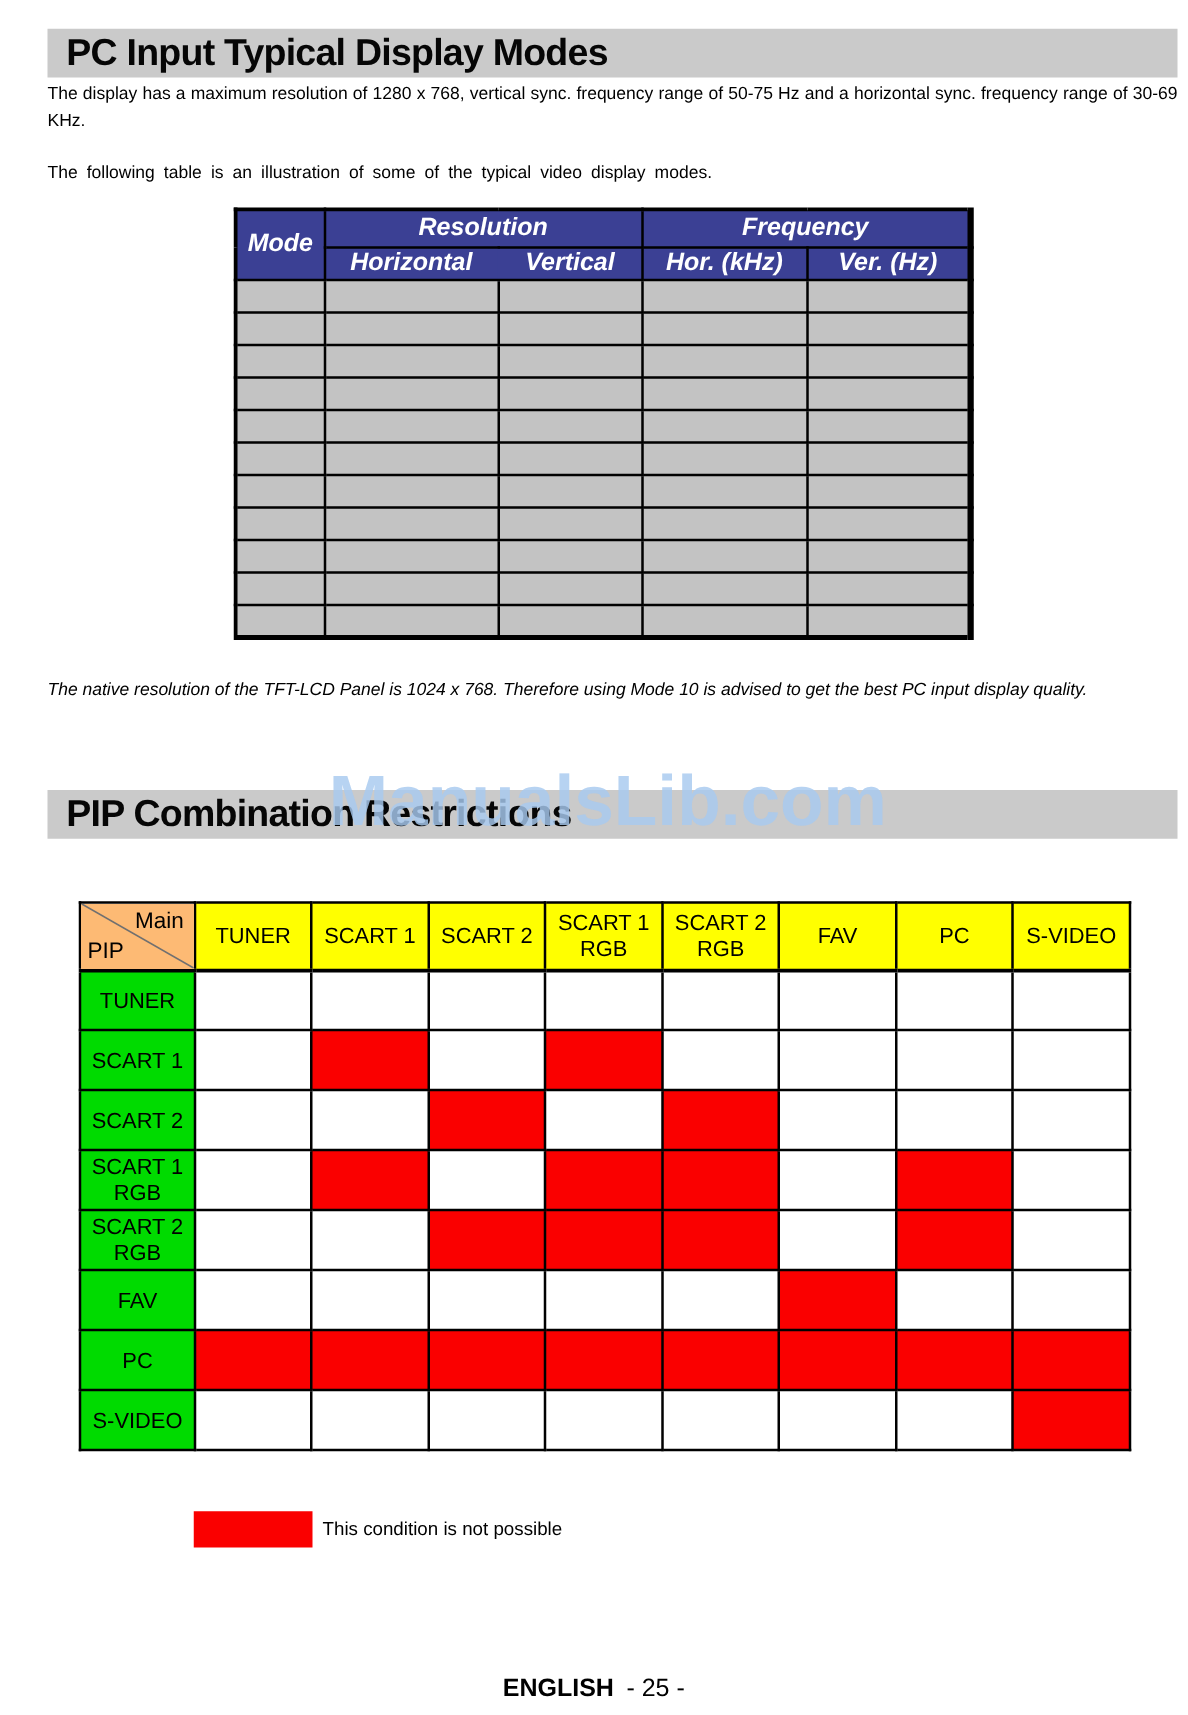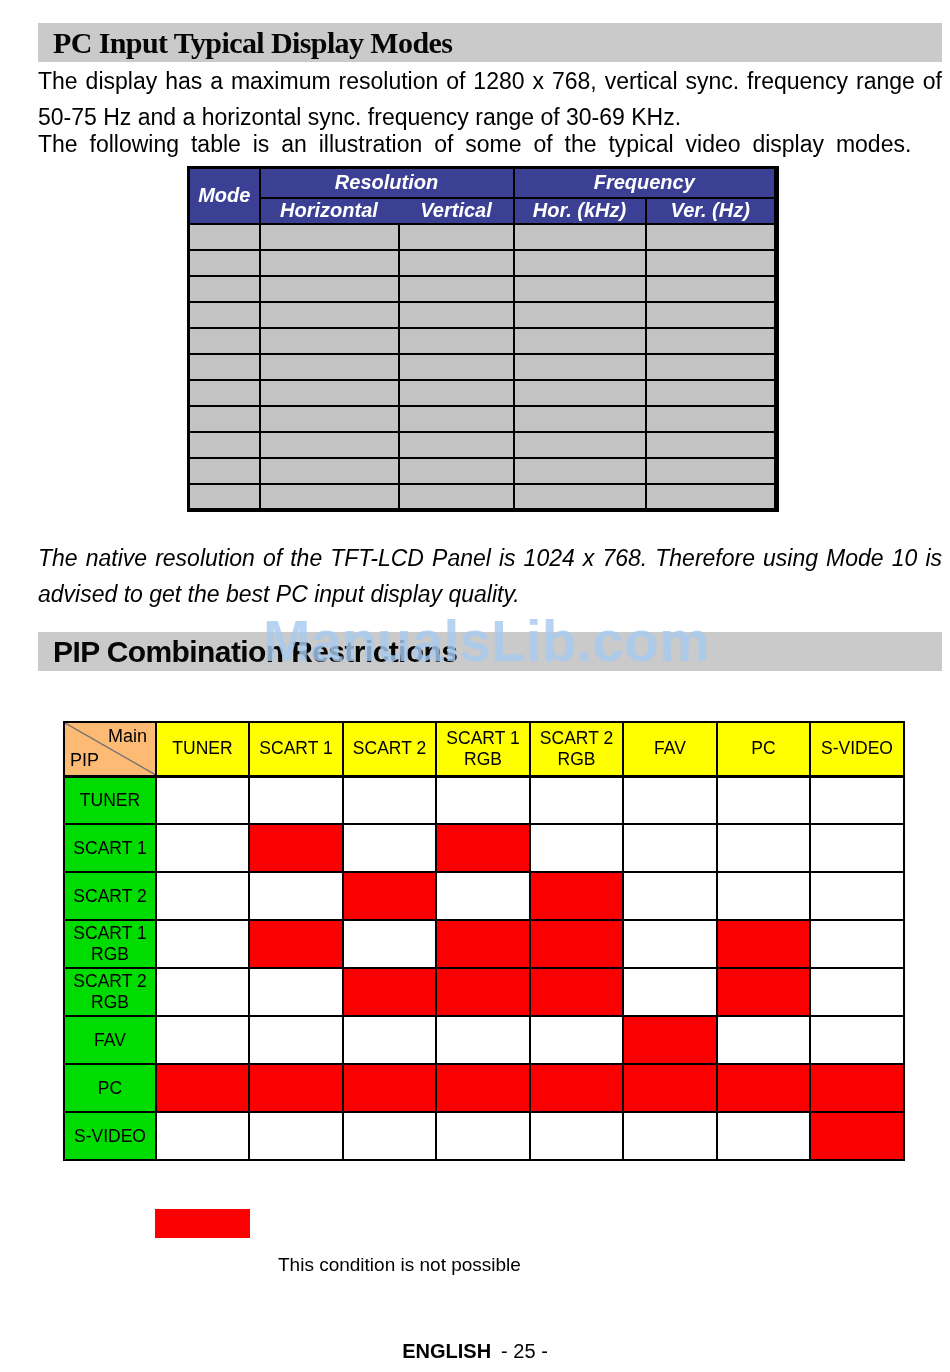--- a/index.html
+++ b/index.html
@@ -14,24 +14,24 @@
   *{margin:0;padding:0;box-sizing:border-box;}
   html,body{background:#ffffff;}
   body{font-family:"Liberation Sans", sans-serif;color:#000;}
   .page{position:relative;width:950px;height:1372px;background:#fff;overflow:hidden;margin:0 auto;}
 
   .title-bar{position:absolute;left:38px;width:904px;height:39px;background:var(--bargray);z-index:2;}
   .title-bar .title-text{
     display:block;margin-left:15px;line-height:39px;font-size:30px;font-weight:bold;
     letter-spacing:-0.6px;color:#060606;white-space:nowrap;
   }
-  #bar1{top:23px;font-family:Liberation Serif, serif;}
+  #bar1{top:23px;}
   #bar2{top:632px;}
 
-  .para{position:absolute;left:38px;width:904px;font-size:23px;line-height:1.55;text-align:justify;}
+  .para{position:absolute;left:38px;width:904px;font-size:14px;line-height:1.55;text-align:justify;}
   #para1{top:64px;}
   #para2{top:127px;text-align:left;word-spacing:0.24em;}
   #para3{top:541px;font-style:italic;}
 
   
   table{border-collapse:collapse;}
   #dm-table{
     position:absolute;left:187px;top:166px;
     border:3px solid #000;border-right-width:5px;border-bottom-width:4px;
     table-layout:fixed;z-index:2;
@@ -66,21 +66,21 @@
   .corner .pip-lbl{position:absolute;bottom:3px;left:5px;font-size:18px;text-align:right;}
 
   
   .watermark{
     position:absolute;left:263px;top:593px;z-index:40;
     font-size:57px;font-weight:bold;color:var(--wm);white-space:nowrap;margin-top:15px;
   }
 
   
   .legend-swatch{position:absolute;left:155px;top:1209px;width:95px;height:29px;background:var(--red);}
-  .legend-text{position:absolute;left:258px;top:1250px;height:29px;line-height:29px;font-size:19px;margin-left:20px;}
+  .legend-text{position:absolute;left:258px;top:1209px;height:29px;line-height:29px;font-size:15px;}
 
   
   .footer{position:absolute;left:0;top:1340px;width:100%;text-align:center;font-size:20px;}
   .footer .lang{font-weight:bold;}
   .footer .pageno{font-weight:normal;margin-left:10px;}
 </style>
 </head>
 <body>
 
 <div class="page">

